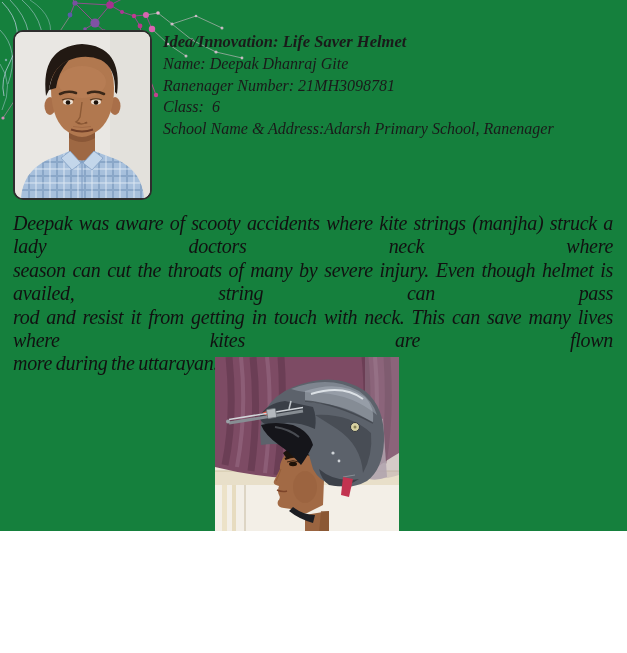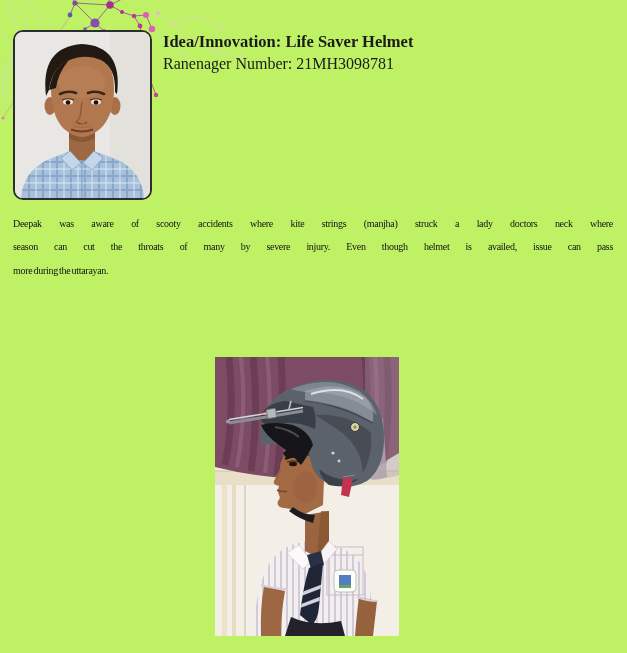--- a/index.html
+++ b/index.html
@@ -1,34 +1,34 @@
 <!DOCTYPE html>
 <html><head>
 <meta charset="utf-8">
 <style>
   html,body{margin:0;padding:0;background:#ffffff;}
   .page{
-    position:relative;width:627px;height:653px;background:#bef264;
-    font-family:"Liberation Serif","DejaVu Serif",serif;overflow:hidden;
+    position:relative;width:627px;height:531px;background:#15803d;
+    font-family:"Liberation Serif","DejaVu Serif",serif;overflow:hidden;font-style:italic;
   }
   .decor-svg{position:absolute;left:0;top:0;z-index:0;}
   .portrait{
     position:absolute;left:13px;top:30px;width:139px;height:170px;
     border:2px solid #2e2e2e;border-radius:10px;box-sizing:border-box;
     overflow:hidden;background:#e9e7e3;z-index:2;
   }
   .portrait svg{display:block;width:100%;height:100%;}
   .info{
     position:absolute;left:163px;top:31px;width:460px;z-index:2;color:#1a1a1a;
   }
   .info-title{font-size:16.5px;font-weight:bold;line-height:21.8px;white-space:pre;}
   .info-line{font-size:16px;line-height:21.8px;white-space:pre;}
   .desc{
     position:absolute;left:13px;top:212px;width:600px;z-index:2;color:#111;
-    font-size:10px;line-height:23.4px;letter-spacing:-0.3px;word-spacing:-1px;
+    font-size:20px;line-height:23.4px;letter-spacing:-0.3px;word-spacing:-1px;
   }
   .desc-line{text-align:justify;text-align-last:justify;}
   .desc-line.last{text-align-last:left;}
   .helmet-photo{
     position:absolute;left:215px;top:357px;width:184px;height:279px;z-index:2;
     overflow:hidden;background:#efe9dc;
   }
   .helmet-photo svg{display:block;width:100%;height:100%;}
 </style>
 </head>
@@ -172,26 +172,30 @@
       <path d="M67,70 L65,85 Q63,89 61,90 Q66,94 72,90" stroke="#8d5a36" stroke-width="1.4" fill="none"></path>
       <ellipse cx="64" cy="91" rx="1.5" ry="1" fill="#7d4a2c" opacity="0.6"></ellipse>
       <ellipse cx="71" cy="91" rx="1.5" ry="1" fill="#7d4a2c" opacity="0.6"></ellipse>
       <path d="M56,97.5 Q67,101.5 78,97.5" stroke="#703f28" stroke-width="2" fill="none"></path>
       <path d="M58,94.5 Q67,96.5 76,94.5" stroke="#9a6240" stroke-width="1" fill="none" opacity="0.7"></path>
     </svg>
   </div>
 
   <div class="info">
     <div class="info-title">Idea/Innovation: Life Saver Helmet</div>
+    <div class="info-line">Name: Deepak Dhanraj Gite</div>
     <div class="info-line">Ranenager Number: 21MH3098781</div>
+    <div class="info-line">Class:  6</div>
+    <div class="info-line">School Name &amp; Address:Adarsh Primary School, Ranenager</div>
   </div>
 
   <div class="desc">
     <div class="desc-line">Deepak was aware of scooty accidents where kite strings (manjha) struck a lady doctors neck where</div>
-    <div class="desc-line">season can cut the throats of many by severe injury. Even though helmet is availed, issue can pass</div>
+    <div class="desc-line">season can cut the throats of many by severe injury. Even though helmet is availed, string can pass</div>
+    <div class="desc-line">rod and resist it from getting in touch with neck. This can save many lives where kites are flown</div>
     <div class="desc-line last">more during the uttarayan.</div>
   </div>
 
   <div class="helmet-photo">
     <svg viewBox="0 0 184 279" preserveAspectRatio="none" aria-hidden="true">
 
       <rect width="184" height="279" fill="#efe9dc"></rect>
       <rect x="0" y="125" width="184" height="154" fill="#f3efe7"></rect>
       <rect x="7" y="125" width="5" height="154" fill="#ece2c8"></rect>
       <rect x="17" y="125" width="4" height="154" fill="#e7dcc0"></rect>

